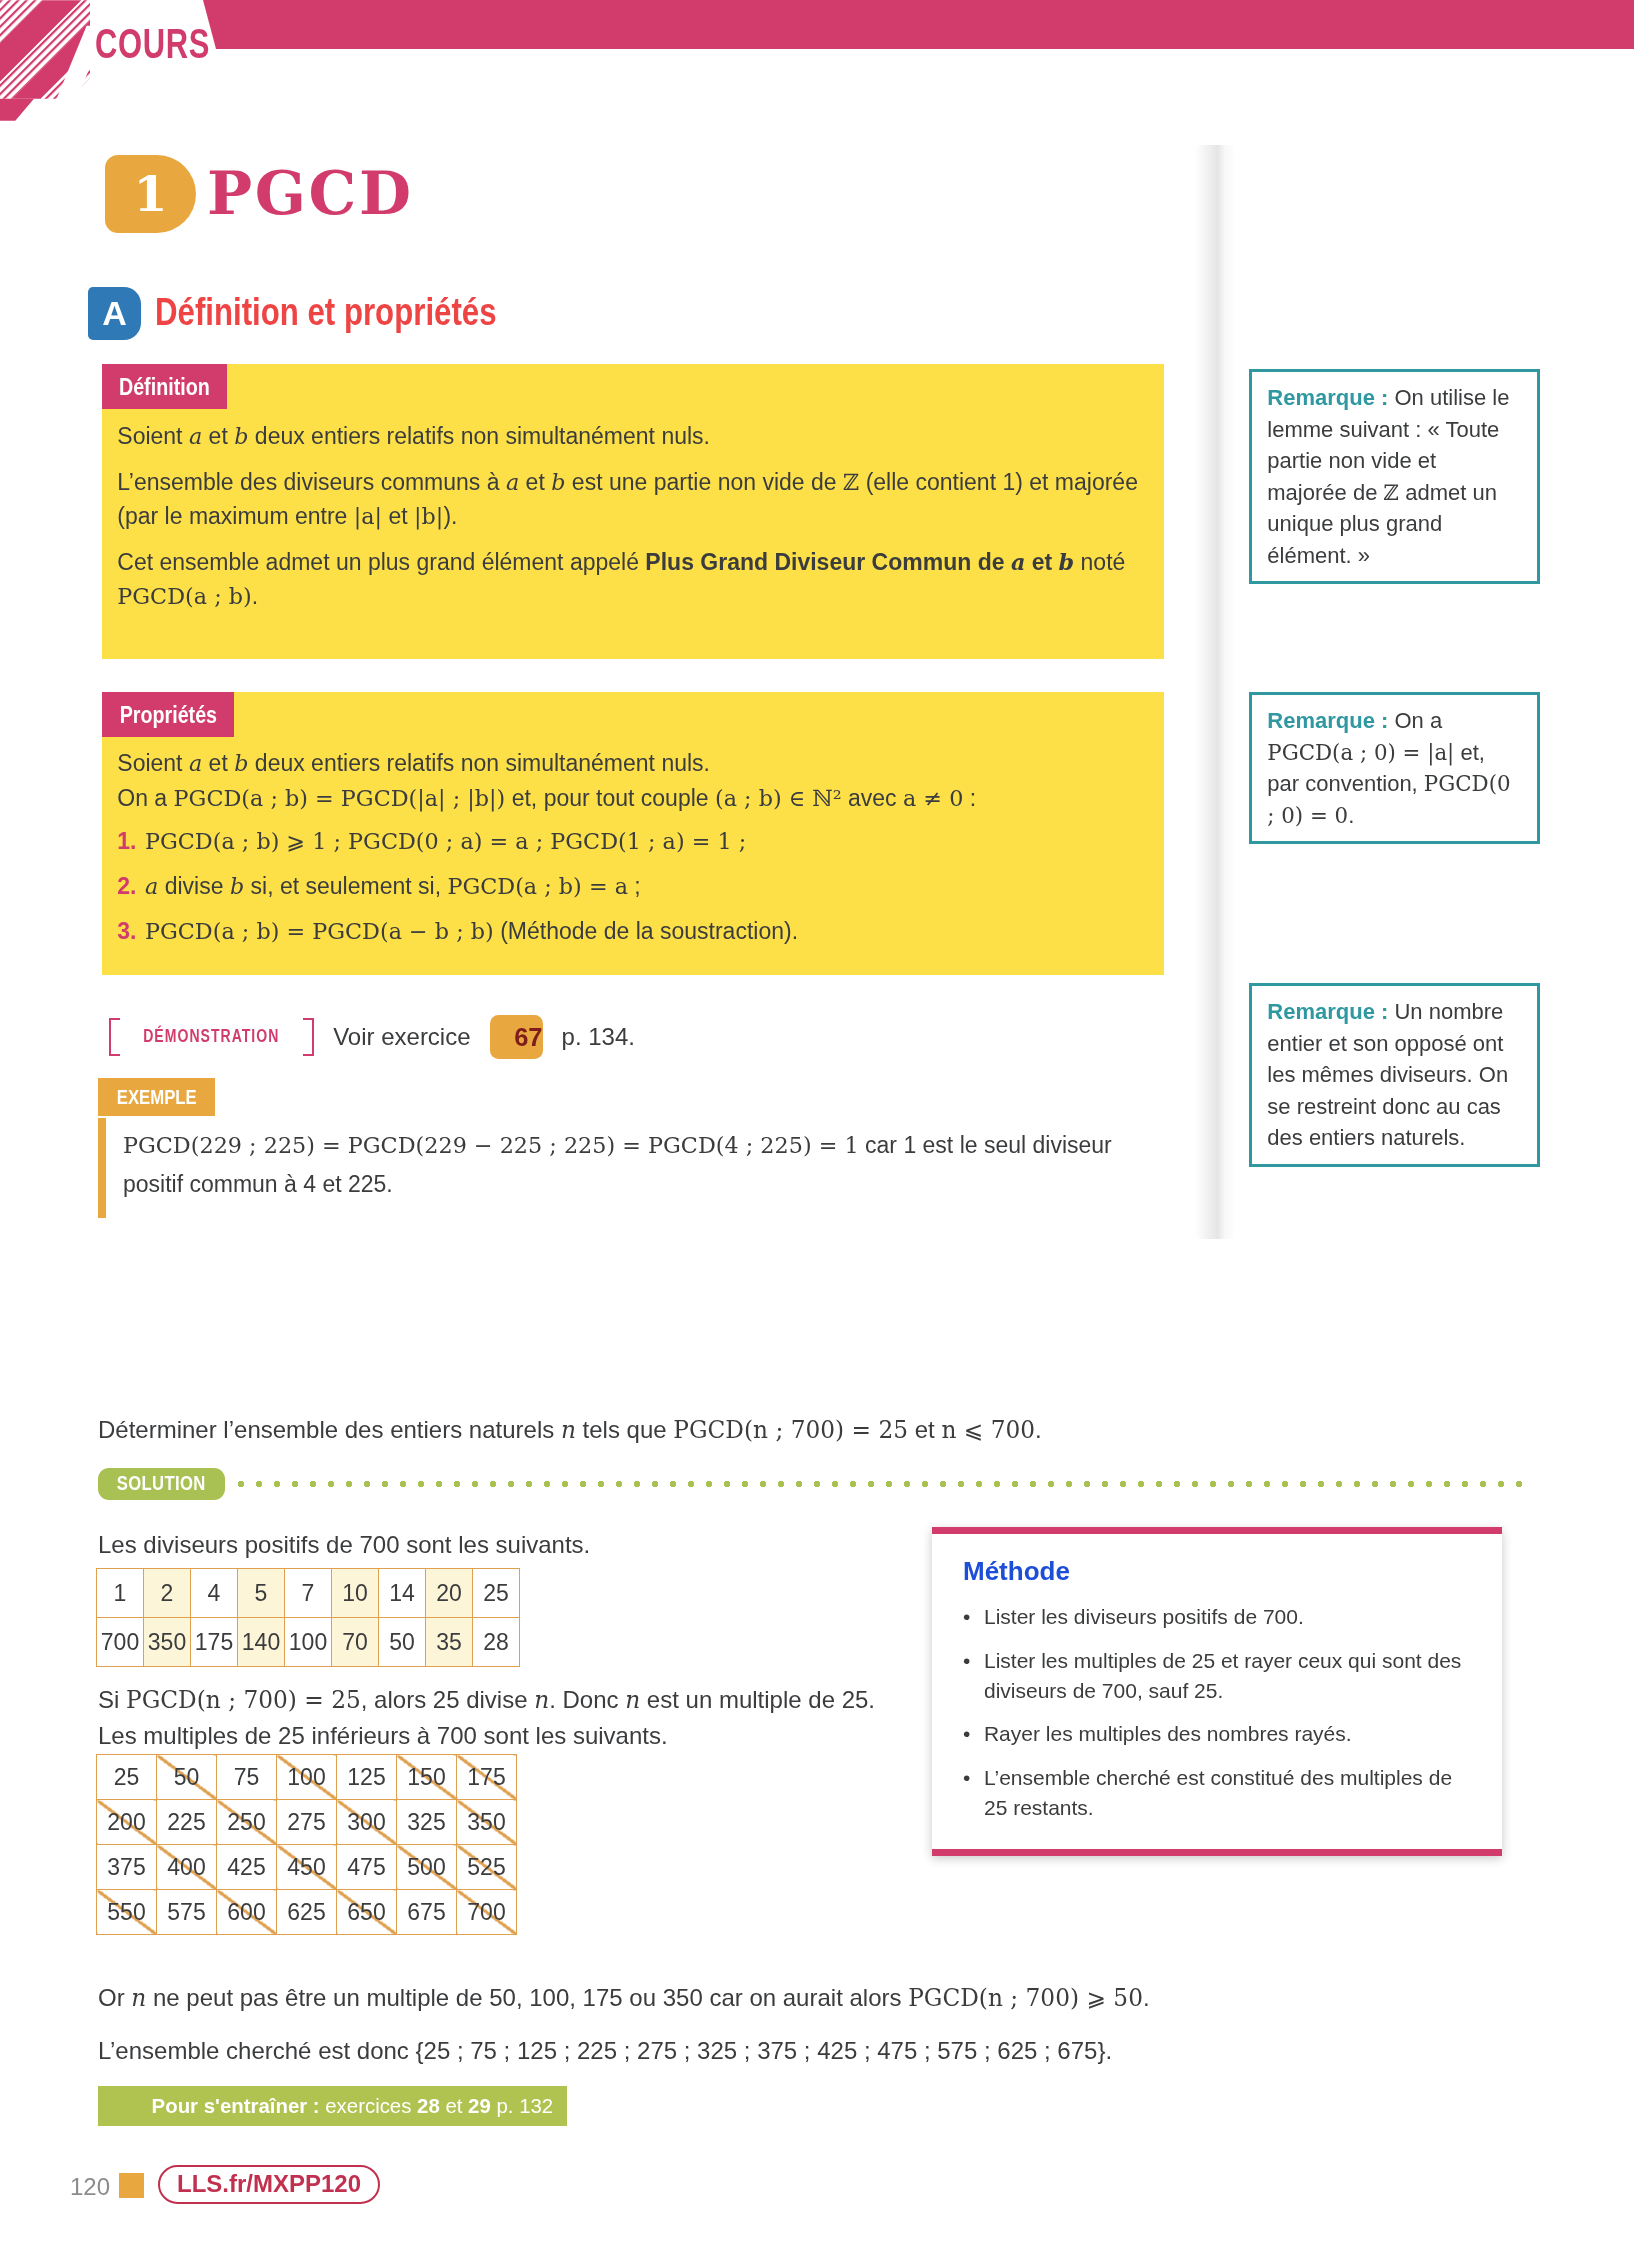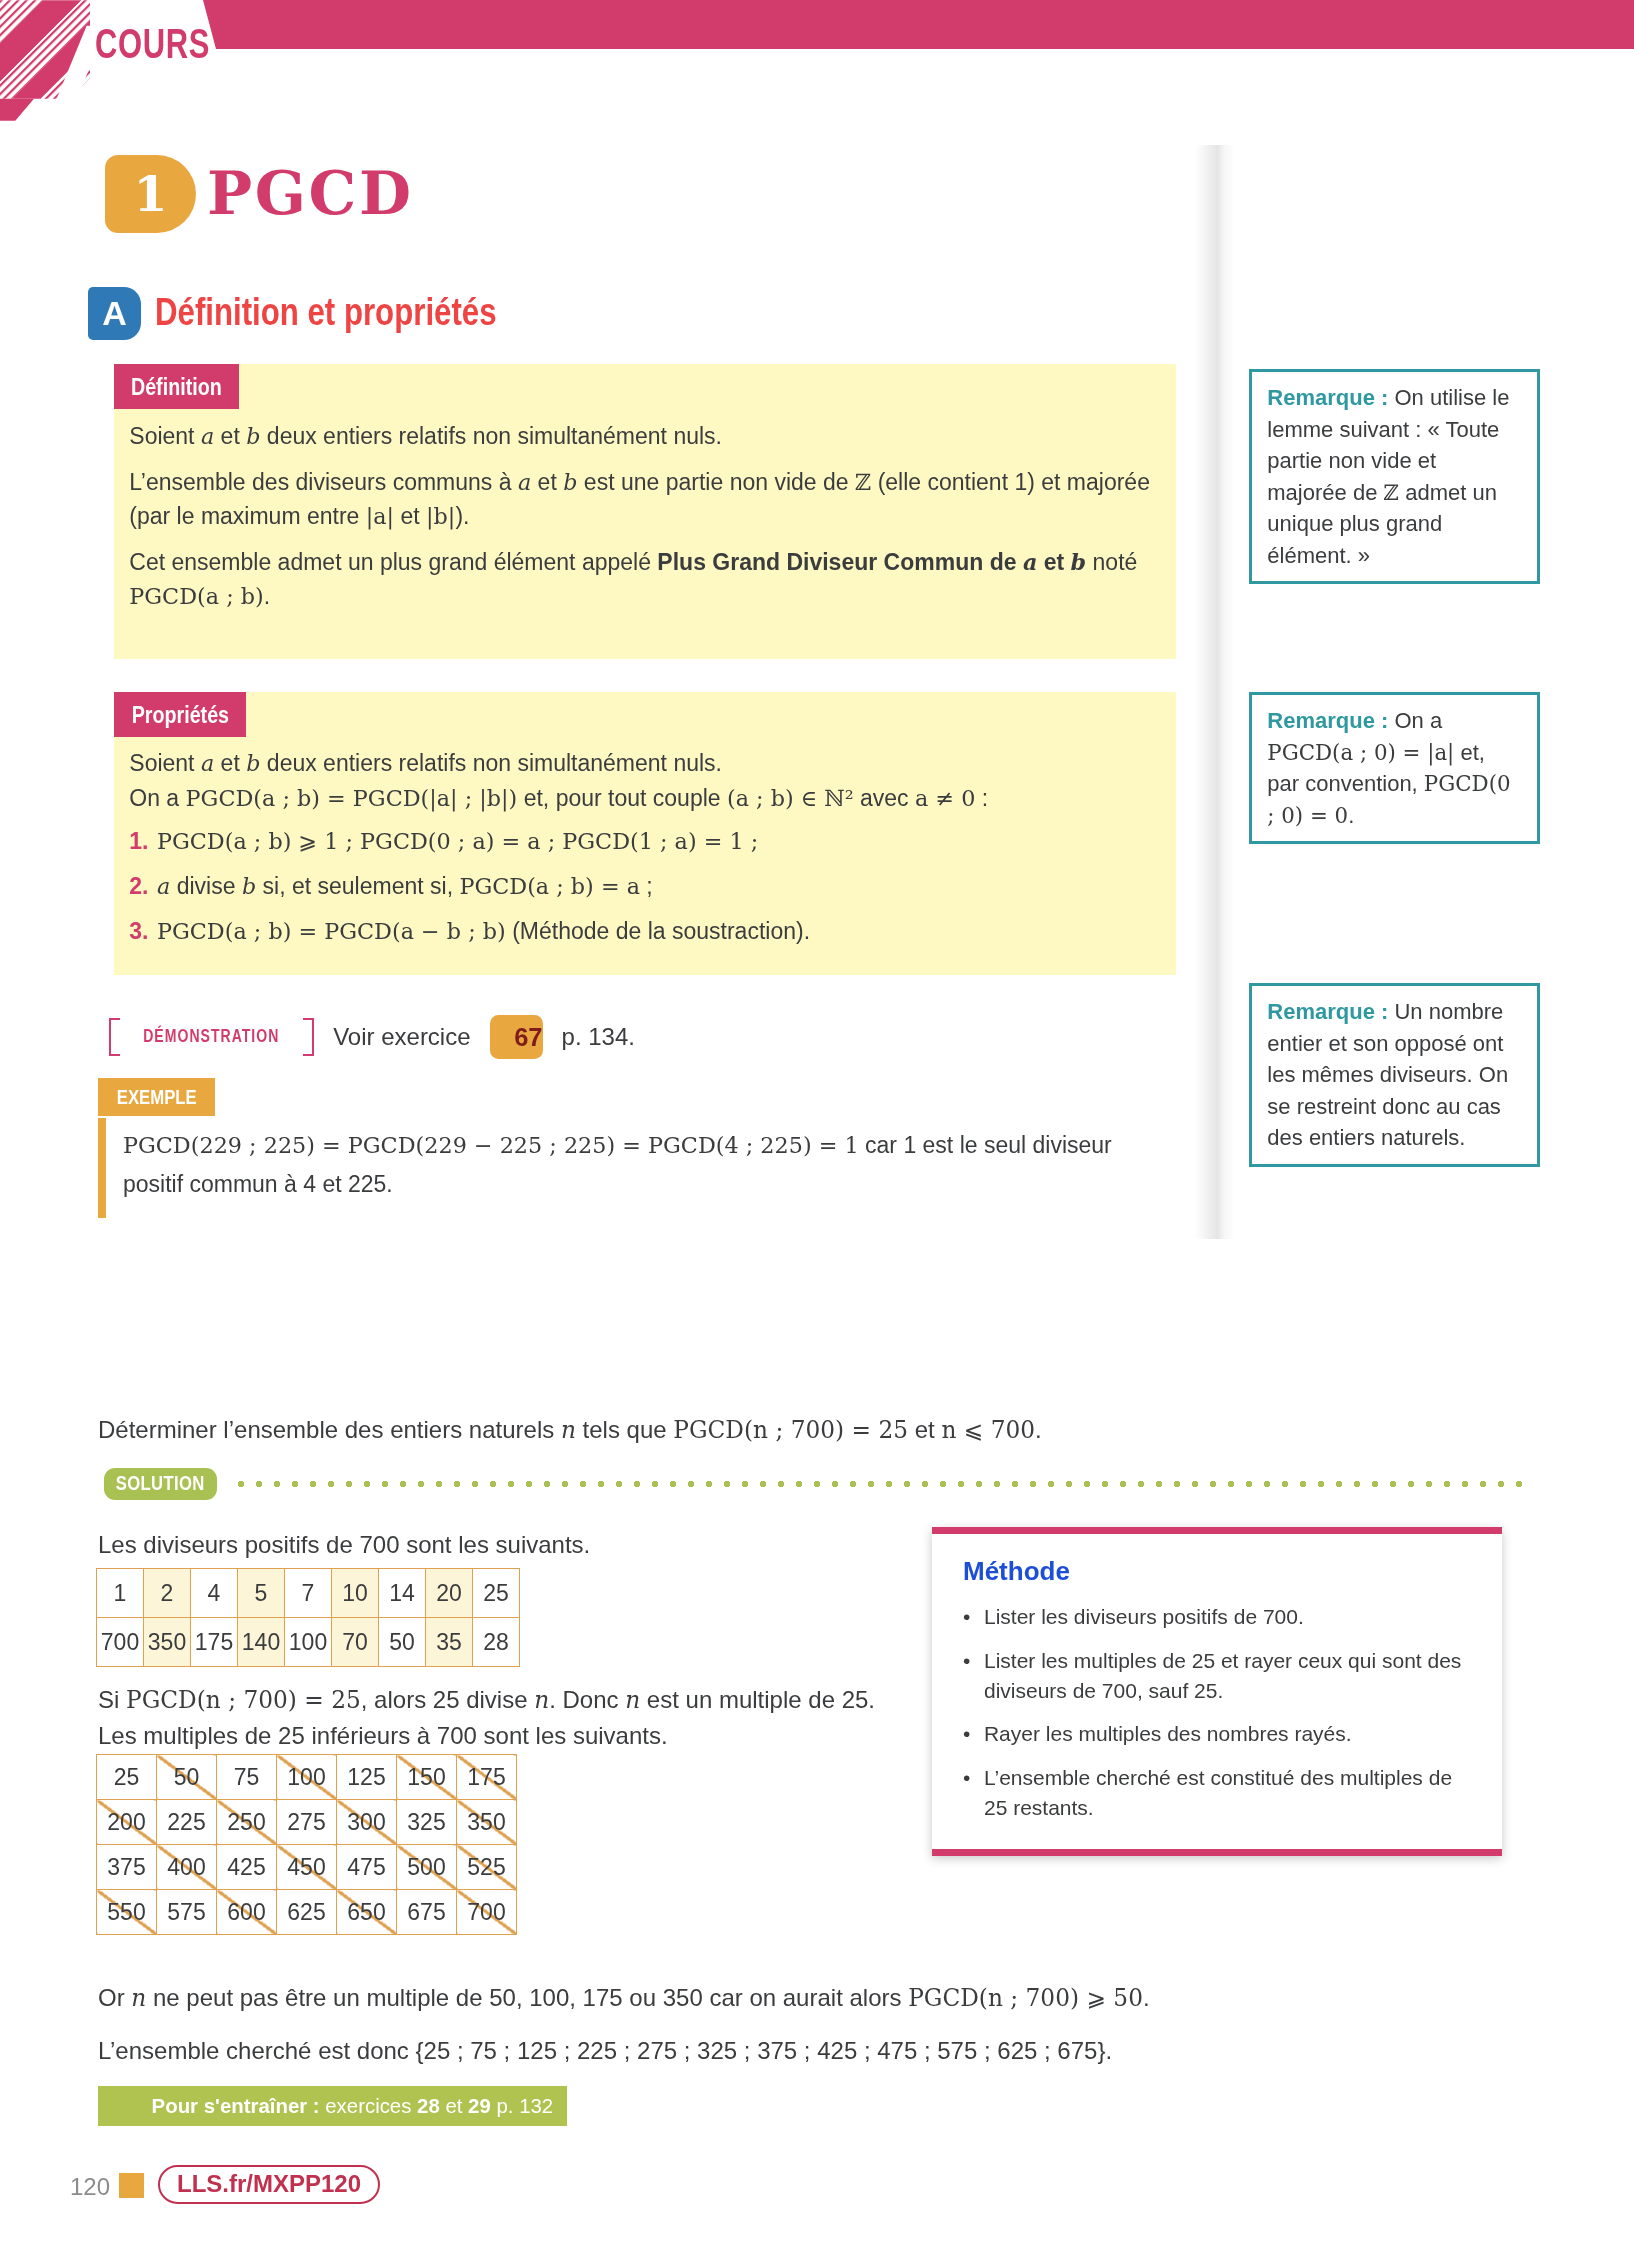--- a/index.html
+++ b/index.html
@@ -25,21 +25,21 @@
   .chapnum span{display:inline-block;font-family:"DejaVu Serif",serif;font-weight:bold;
            font-size:49px;color:#fff;line-height:78px;}
   .chaptitle{left:207px;top:163px;font-family:"DejaVu Serif",serif;font-weight:bold;
            font-size:60px;color:#d23c6c;letter-spacing:2.6px;line-height:61px;}
   .secbadge{left:88px;top:287px;width:53px;height:53px;background:#2e79b6;
            border-radius:5.1px 17px 17px 5.1px;text-align:center;}
   .secbadge span{font-size:34px;font-weight:bold;color:#fff;line-height:53px;}
   .sectitle{left:155px;top:284px;font-size:39px;font-weight:bold;color:#ef4444;line-height:56px;}
 
   
-  .pinkbox{left:114px;width:1062px;background:#fef9c3;}
+  .pinkbox{left:102px;width:1062px;background:#fde047;}
   .taglabel{display:inline-block;background:#d23c6c;color:#fff;font-weight:bold;
             font-size:24px;padding:8.5px 6.8px;min-width:111px;text-align:center;}
   .boxcontent{padding:10.2px 25.5px 0 15.3px;font-size:23px;line-height:34px;}
   .boxcontent p{margin:0 0 12px 0;}
   .propitem{display:flex;gap:8.5px;margin:0 0 11px 0;}
   .propnum{color:#d23c6c;font-weight:bold;flex:0 0 auto;}
 
   
   .remark{left:1249px;width:254px;border:3.4px solid #2f98a0;background:#fff;
           padding:10.2px 15.3px;font-size:22px;line-height:31.5px;box-sizing:content-box;}
@@ -63,21 +63,21 @@
   
   .exlabel{left:98px;top:1078px;background:#e9a83f;color:#fff;font-weight:bold;
            font-size:20.4px;padding:7.7px 8.5px;min-width:100px;text-align:center;}
   .exbar{left:98px;top:1118px;width:7.7px;height:100px;background:#e9a83f;}
   .extext{left:123px;top:1126px;width:1034px;font-size:23px;line-height:39px;}
 
   
   .apphead{left:106px;top:1324px;width:396px;height:64px;background:#b0c351;border-radius:19px;}
   .apphead span{font-size:36px;font-weight:bold;color:#fff;line-height:64px;margin-left:13.6px;}
   .problem{left:98px;top:1413px;font-size:24px;line-height:34px;}
-  .solbadge{left:104px;top:1468px;width:113px;height:31.5px;background:#a9c153;border-radius:11px;text-align:center;}
+  .solbadge{left:98px;top:1468px;width:127px;height:31.5px;background:#a9c153;border-radius:11px;text-align:center;}
   .solbadge span{font-size:19.6px;font-weight:bold;color:#fff;line-height:31.5px;letter-spacing:0.4px;}
   .dotline{left:232px;top:1480px;width:1292px;height:7.7px;
      background-image:radial-gradient(circle,#a9c153 2.9px,rgba(0,0,0,0) 3.3px);
      background-size:18px 7.7px;background-repeat:repeat-x;}
   .soltext{left:98px;font-size:24px;line-height:36px;}
 
   table.numtab{border-collapse:collapse;background:#fff;}
   table.numtab td{border:1.7px solid #dfa050;text-align:center;font-size:23px;color:#3b3c3e;padding:0;}
   .dtab{left:96px;top:1568px;}
   .dtab td{width:46px;height:48px;}

